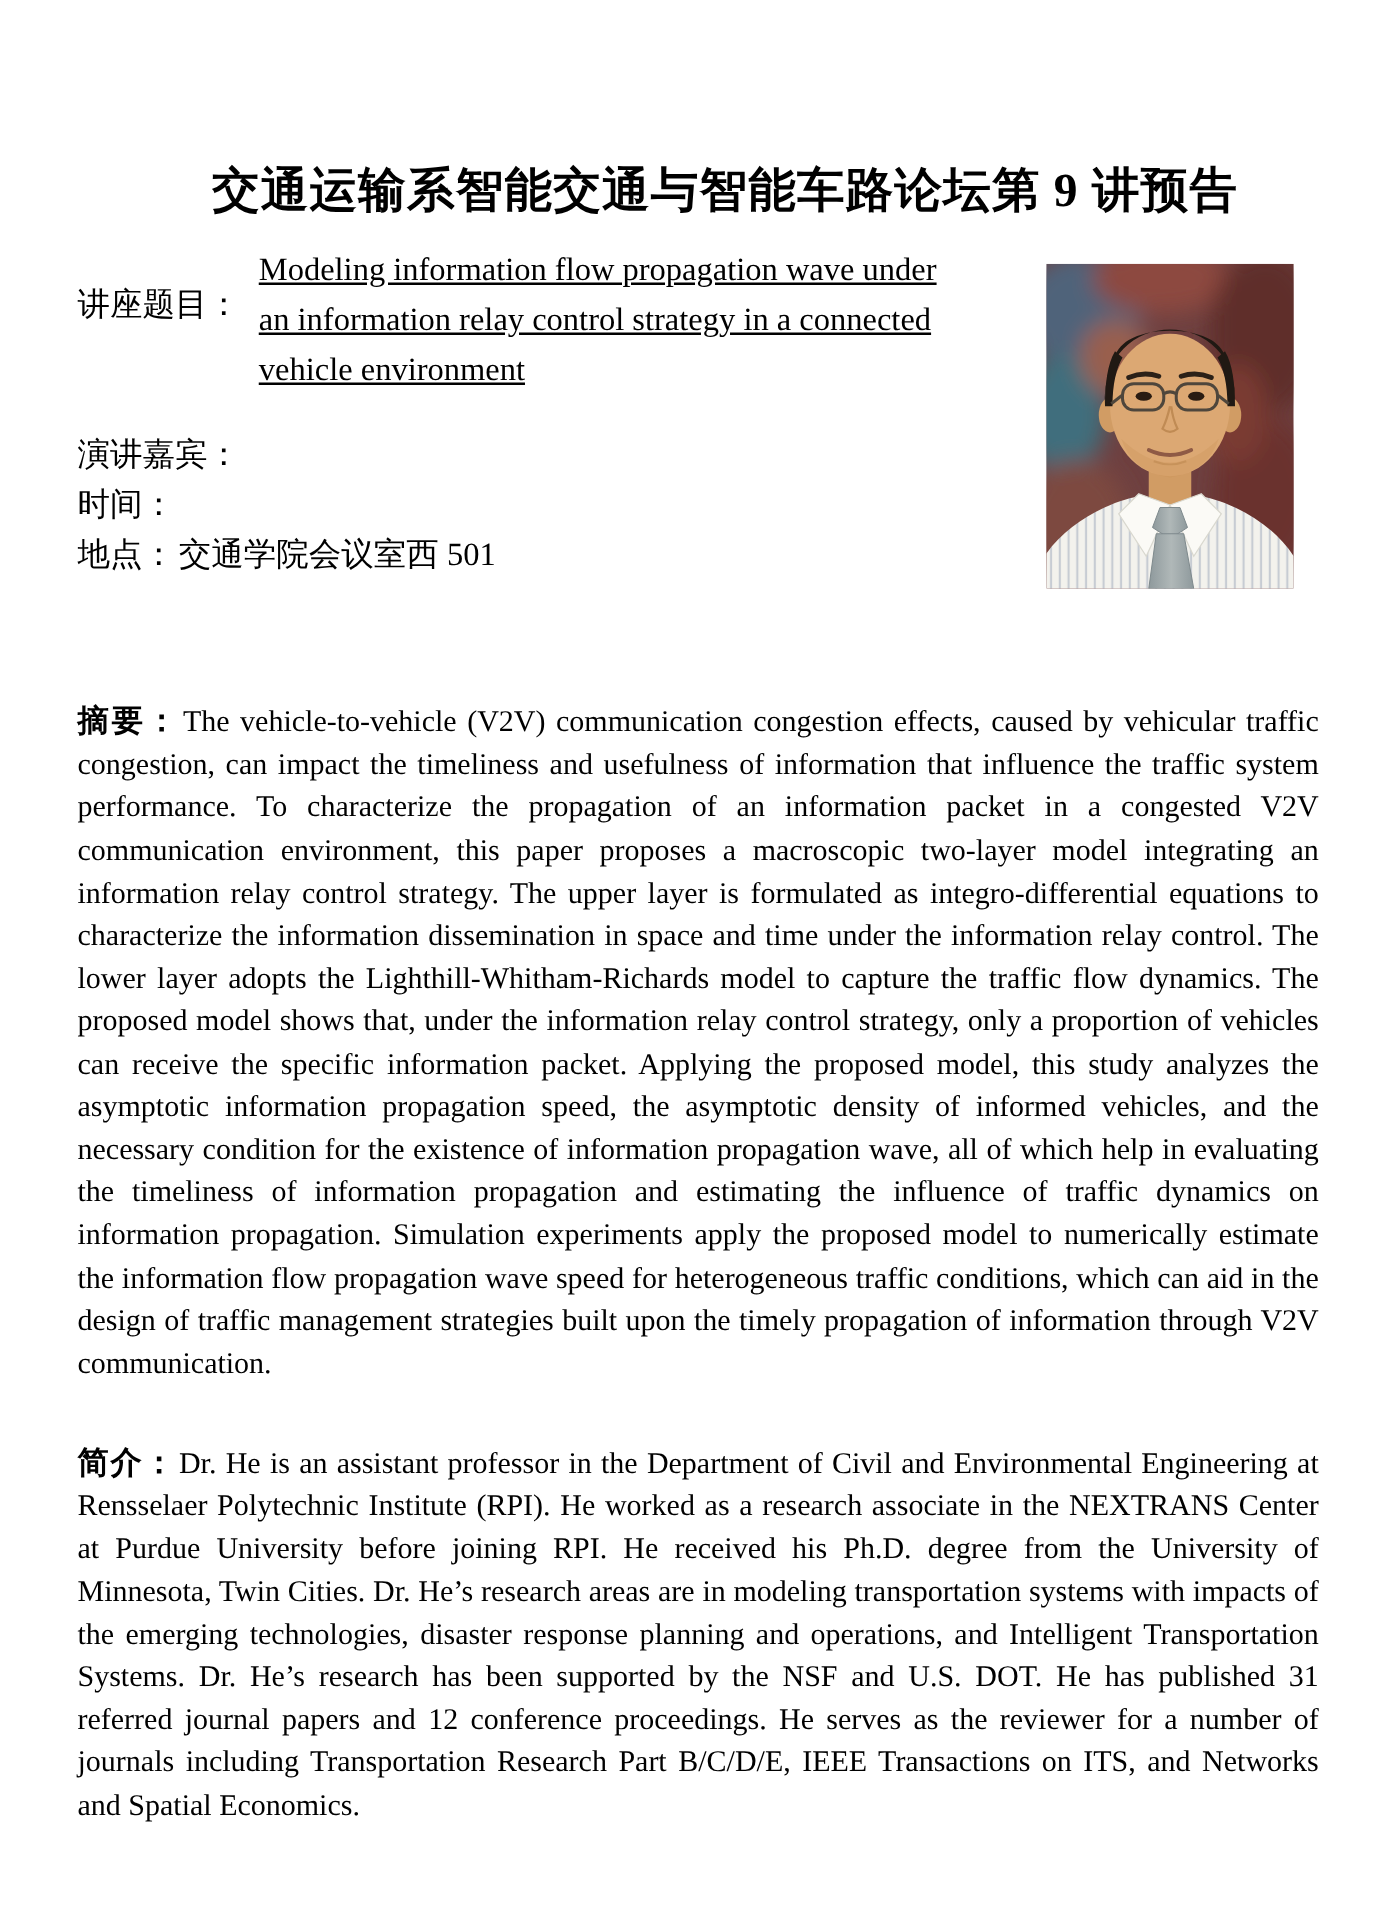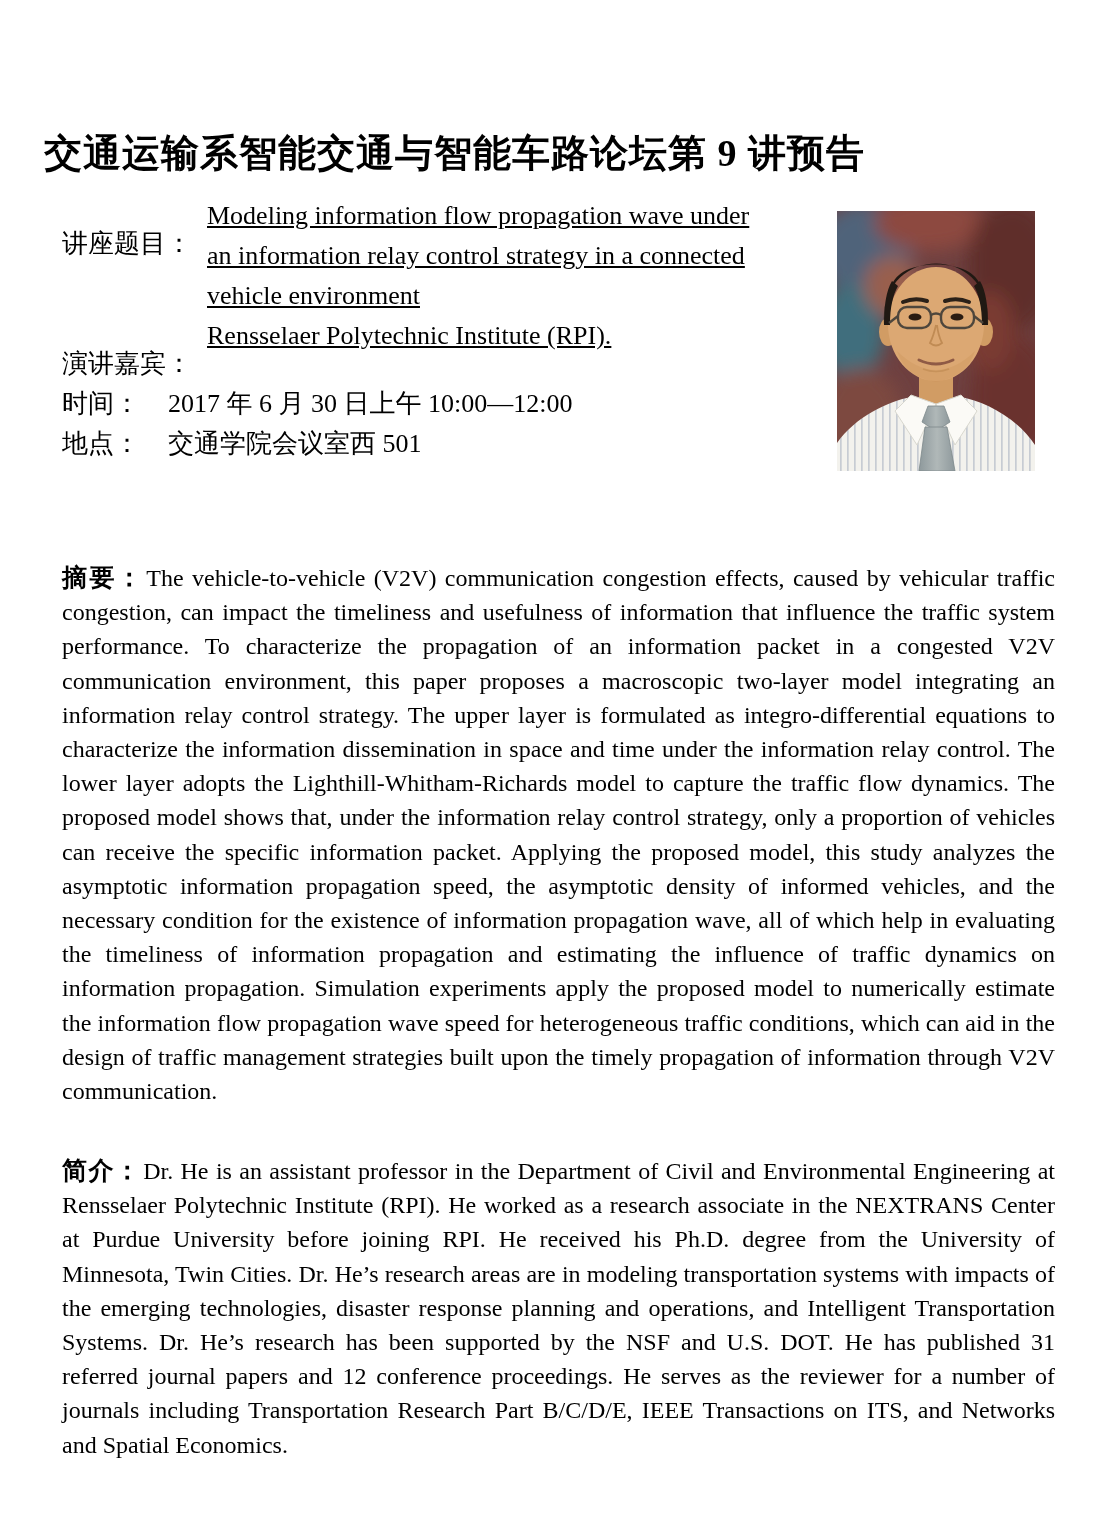--- a/index.html
+++ b/index.html
@@ -13,38 +13,38 @@
   }
   .page {
     position: absolute; left: 0; top: 0;
     width: 1116px; height: 1535px;
     background: #ffffff;
   }
   .doc-title {
     position: absolute;
     left: 0; top: 126px;
     width: 1116px;
-    text-align: left;
+    text-align: center;
     font-size: 38px;
     font-weight: bold;
     letter-spacing: 1px;
     line-height: 54px;
     padding-left: 44px;
   }
   .info-block {
     position: absolute;
     left: 62px; top: 196px;
     width: 775px;
     font-size: 26px;
     line-height: 40px;
   }
   .info-row { display: flex; align-items: flex-start; }
   .info-label { flex: 0 0 auto; white-space: nowrap; }
   .info-label.wide { width: 145px; margin-top: 28px; }
-  .info-label.narrow { margin-right: 28px; }
+  .info-label.narrow { margin-right: 3px; }
   .info-value { flex: 1 1 auto; }
   .info-line { display: block; text-decoration: underline; }
   .photo-frame {
     position: absolute;
     left: 837px; top: 211px;
     width: 198px; height: 260px;
     overflow: hidden;
   }
   .photo-frame svg { display: block; }
   .body-paragraph {
@@ -77,27 +77,25 @@
       <span class="info-value">
         <span class="info-line">Modeling information flow propagation wave under</span>
         <span class="info-line">an information relay control strategy in a connected</span>
         <span class="info-line">vehicle environment</span>
       </span>
     </div>
 
     <div class="info-row">
       <span class="info-label wide">演讲嘉宾：</span>
       <span class="info-value">
-        <span class="info-line">Rensselaer Polytechnic Institute (RPI).</span>
       </span>
     </div>
 
     <div class="info-row">
       <span class="info-label narrow">时间：</span>
-      <span class="info-value">2017 年 6 月 30 日上午 10:00—12:00</span>
     </div>
 
     <div class="info-row">
       <span class="info-label narrow">地点：</span>
       <span class="info-value">交通学院会议室西 501</span>
     </div>
 
   </div>
 
   <div class="photo-frame" role="img" aria-label="Portrait photo of Dr. Xiaozheng He">

